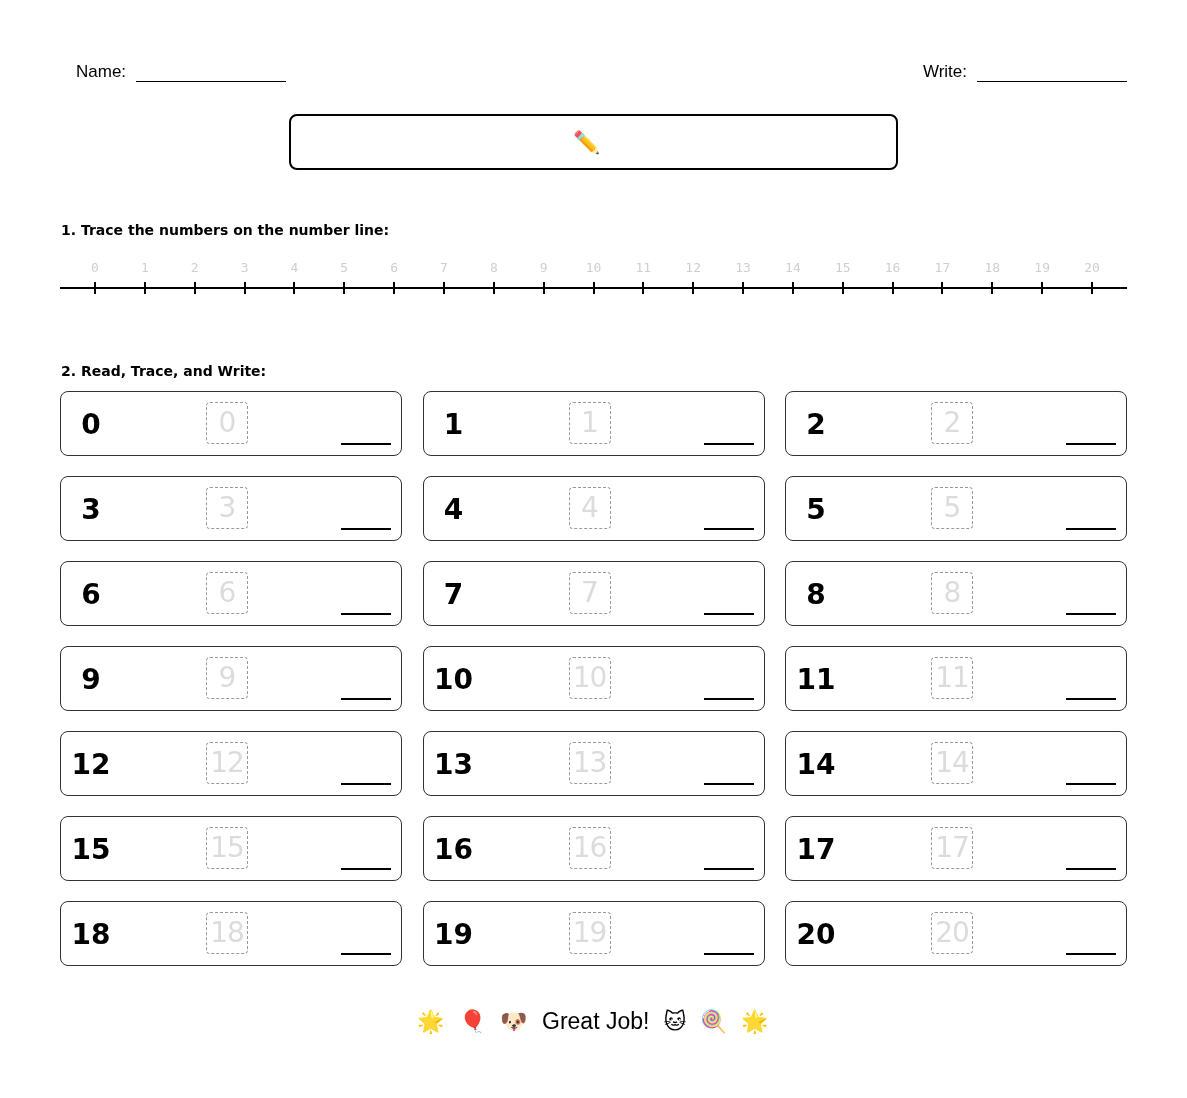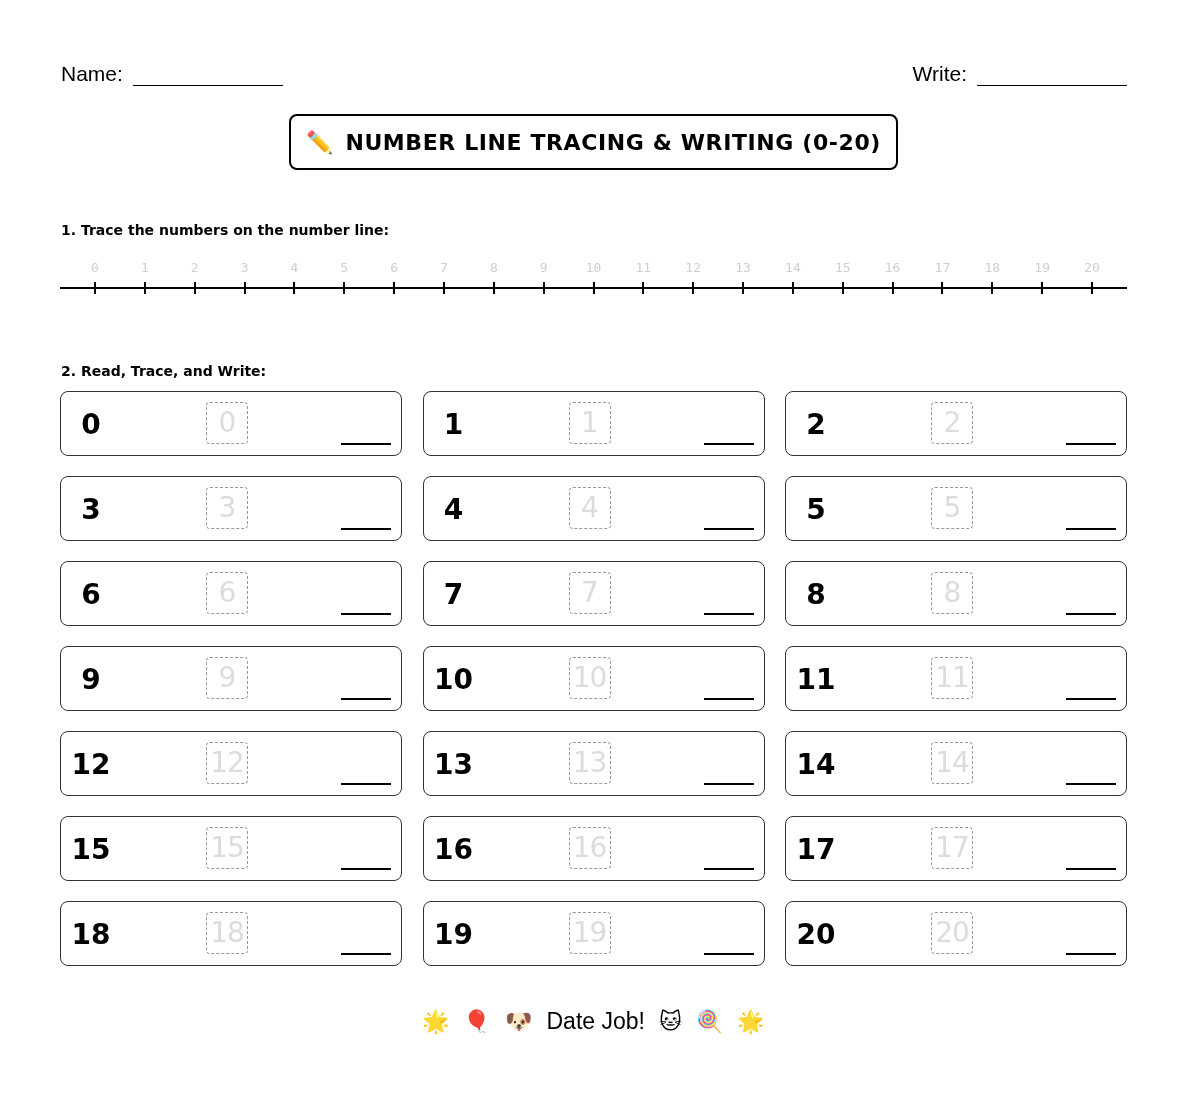--- a/index.html
+++ b/index.html
@@ -3,21 +3,21 @@
 <meta charset="utf-8">
 <style>
   * { box-sizing: border-box; margin: 0; padding: 0; }
   html, body { width: 1187px; height: 1098px; background: #ffffff; overflow: hidden; }
   body { font-family: "DejaVu Sans", "Liberation Sans", sans-serif; color: #000; position: relative; }
 
   .header-row { position: absolute; top: 62px; left: 61px; width: 1066px; height: 24px; }
   .field { position: absolute; top: 0; display: flex; align-items: flex-end; font-size: 16px; }
   .field-name { left: 0; }
   .field-date { right: 0; }
-  .field .label { font-family: "Liberation Sans", sans-serif; font-size: 21px; margin-right: 10px; }
+  .field .label { font-family: "Liberation Sans", sans-serif; font-size: 17px; margin-right: 10px; margin-left: 15px; }
   .field .blank { display: inline-block; width: 150px; border-bottom: 1.5px solid #000; height: 20px; }
 
   .title-box { position: absolute; top: 114px; left: 289px; width: 609px; height: 56px;
     border: 2px solid #000; border-radius: 8px; display: flex; align-items: center; justify-content: center; }
   .title-box .pencil { font-size: 22px; margin-right: 12px; color: #f07a2a; }
   .title-box .title-text { font-family: "DejaVu Sans", sans-serif; font-weight: bold; font-size: 22px; letter-spacing: 0.6px; }
 
   .section-label { position: absolute; left: 61px; font-family: "DejaVu Sans", sans-serif; font-weight: bold; font-size: 14px; }
   .sec1 { top: 222px; }
   .sec2 { top: 363px; }
@@ -52,21 +52,20 @@
     <span class="blank"></span>
   </div>
   <div class="field field-date">
     <span class="label">Write:</span>
     <span class="blank"></span>
   </div>
 </div>
 
 <div class="title-box">
   <span class="pencil">✏️</span>
-  <span class="title-text">NUMBER LINE TRACING &amp; WRITING (0-20)</span>
 </div>
 
 <div class="section-label sec1">1. Trace the numbers on the number line:</div>
 
 <div class="numberline" id="numberline">
   <div class="axis"></div>
 <div class="tick" style="left: 34px;"></div>
     <div class="tick-label" style="left: 35px;">0</div>
     <div class="tick" style="left: 83.85px;"></div>
     <div class="tick-label" style="left: 84.85px;">1</div>
@@ -217,17 +216,17 @@
       <span class="num">20</span>
       <span class="trace">20</span>
       <span class="write"></span>
     </div>
   </div>
 
 <div class="footer" id="footer">
     <span class="emoji">🌟</span>
     <span class="emoji">🎈</span>
     <span class="emoji">🐶</span>
-    <span class="msg">Date Job!</span>
+    <span class="msg">Great Job!</span>
     <span class="emoji">🐱</span>
     <span class="emoji">🍭</span>
     <span class="emoji">🌟</span>
   </div>
 
 </body></html>

